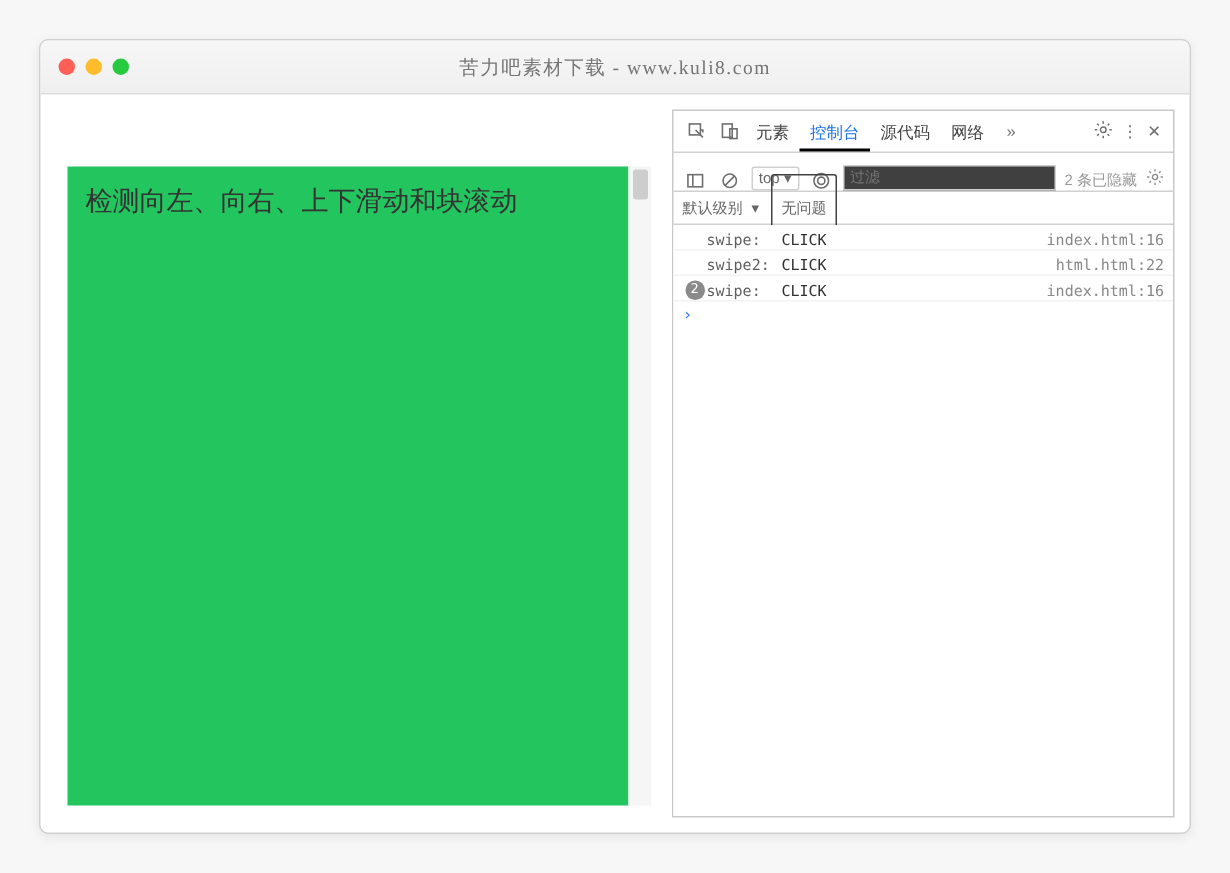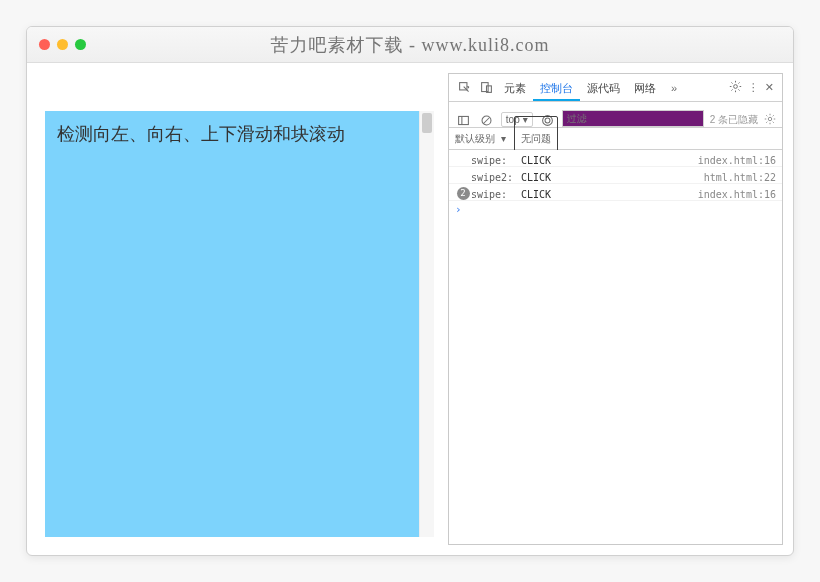--- a/index.html
+++ b/index.html
@@ -4,39 +4,39 @@
 <style>
 *{box-sizing:border-box;margin:0;padding:0}
 body{background:#f7f7f7;width:820px;height:582px;font-family:-apple-system,"Segoe UI",Arial,sans-serif;font-size:11px;color:#333;display:flex;align-items:center;justify-content:center}
 .window{width:768px;height:530px;background:#fff;border:1px solid #d0d0d0;border-radius:6px;box-shadow:0 2px 8px rgba(0,0,0,0.08);display:flex;flex-direction:column;overflow:hidden}
 .titlebar{height:36px;background:linear-gradient(#f7f7f7,#efefef);border-bottom:1px solid #ddd;display:flex;align-items:center;padding:0 12px;position:relative}
 .traffic{display:flex;gap:7px}
 .dot{width:11px;height:11px;border-radius:50%}
 .dot.r{background:#ff5f56}
 .dot.y{background:#ffbd2e}
 .dot.g{background:#27c93f}
-.title{position:absolute;left:0;right:0;text-align:center;font-size:18px;color:#757575;letter-spacing:1px;font-family:"SimSun","宋体",serif}
+.title{position:absolute;left:0;right:0;text-align:center;font-size:13px;color:#757575;letter-spacing:1px;font-family:"SimSun","宋体",serif}
 .body{flex:1;display:flex;padding:10px}
 .left{flex:1;display:flex;padding:38px 8px 8px 8px}
-.viewport{flex:1;background:#7dd3fc;padding:10px 12px}
+.viewport{flex:1;background:#22c55e;padding:10px 12px}
 .viewport-text{font-size:18px;color:#333;line-height:1.5;font-family:"Microsoft YaHei",sans-serif}
 .vscroll{width:15px;background:#f6f6f6;border-left:1px solid #ececec;position:relative}
 .vscroll::after{content:"";position:absolute;top:2px;left:2px;right:2px;height:20px;background:#cdcdcd;border-radius:2px}
 .devtools{width:335px;border:1px solid #c9c9c9;display:flex;flex-direction:column;margin-left:6px}
 .dt-tabs{height:28px;border-bottom:1px solid #d0d0d0;display:flex;align-items:stretch;padding:0 4px;font-size:11px;color:#5f5f5f}
 .dt-icon{width:22px;display:flex;align-items:center;justify-content:center;color:#6e6e6e}
 .dt-icon svg{width:13px;height:13px}
 .dt-tab{padding:7px 7px 0;cursor:pointer;color:#444}
-.dt-tab.active{border-bottom:2px solid #0ea5e9;color:#1a73e8}
+.dt-tab.active{border-bottom:2px solid #000000;color:#1a73e8}
 .dt-spacer{flex:1}
 .dt-right{display:flex;align-items:center;gap:6px;color:#6e6e6e;padding-right:4px}
 .dt-filterbar{height:26px;border-bottom:1px solid #d0d0d0;display:flex;align-items:flex-end;padding:0 6px;gap:6px;font-size:10px;color:#666}
 .chip{display:flex;align-items:center;gap:3px;border:1px solid transparent;padding:1px 4px;border-radius:2px}
 .chip.box{border-color:#d0d0d0}
-.filter-input{flex:1;height:17px;border:1px solid #d0d0d0;padding:0 4px;font-size:10px;color:#999;background:#701a75}
+.filter-input{flex:1;height:17px;border:1px solid #d0d0d0;padding:0 4px;font-size:10px;color:#999;background:#404040}
 .hidden-txt{color:#999;white-space:nowrap}
 .gear2{color:#888}
 .dt-levelbar{height:22px;border-bottom:1px solid #d0d0d0;display:flex;align-items:center;padding:0 6px;gap:8px;font-size:10px;color:#666}
 .level{display:flex;align-items:center;gap:6px}
 .noissue{border:1px solid #404040;border-radius:2px;padding:15px 6px}
 .console{flex:1;font-family:Menlo,Consolas,monospace;font-size:10px;background:#fff;overflow:hidden}
 .row{display:flex;align-items:flex-end;height:17px;padding:0 6px;border-bottom:1px solid #f2f2f2}
 .row .badge{width:16px;text-align:center}
 .badge-circle{display:inline-block;width:13px;height:13px;border-radius:50%;background:#8a8a8a;color:#fff;font-size:9px;line-height:13px;text-align:center}
 .row .key{width:50px;color:#5f5f5f}

